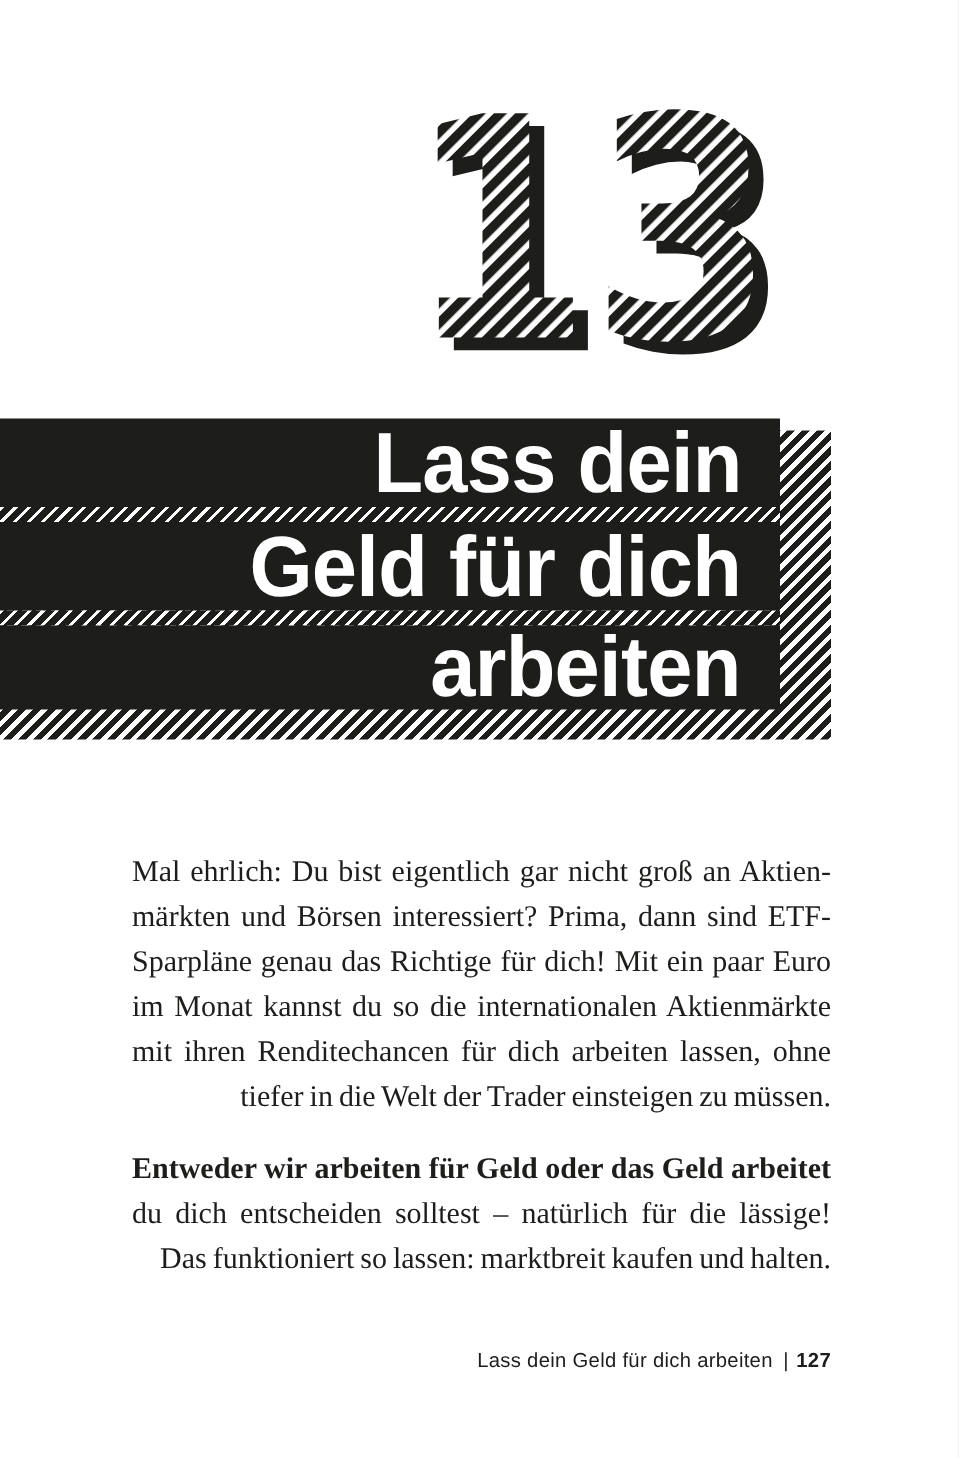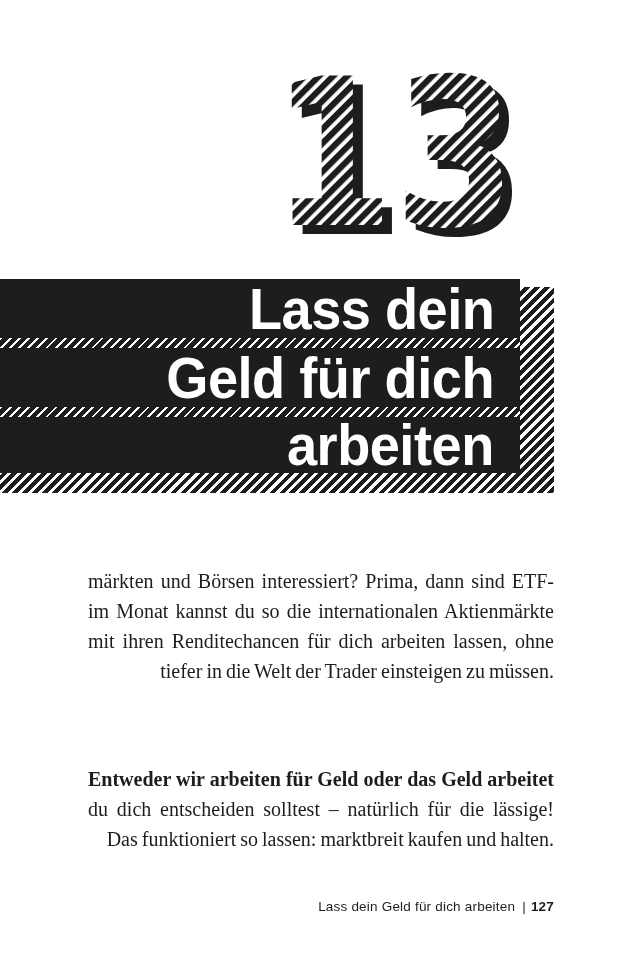--- a/index.html
+++ b/index.html
@@ -119,21 +119,23 @@
     <div class="bar bar-2">
       <span class="squeeze">Geld für dich</span>
     </div>
     <div class="sep"></div>
     <div class="bar bar-3">
       <span class="squeeze">arbeiten</span>
     </div>
   </div>
 
   <div class="body-text p1">
+    <div class="tline jl">Mal ehrlich: Du bist eigentlich gar nicht groß an Aktien-</div>
     <div class="tline jl">märkten und Börsen interessiert? Prima, dann sind ETF-</div>
+    <div class="tline jl">Sparpläne genau das Richtige für dich! Mit ein paar Euro</div>
     <div class="tline jl">im Monat kannst du so die internationalen Aktienmärkte</div>
     <div class="tline jl">mit ihren Renditechancen für dich arbeiten lassen, ohne</div>
     <div class="tline lastl">tiefer in die Welt der Trader einsteigen zu müssen.</div>
   </div>
 
   <div class="body-text p2">
     <div class="tline jl b">Entweder wir arbeiten für Geld oder das Geld arbeitet</div>
     <div class="tline jl">du dich entscheiden solltest – natürlich für die lässige!</div>
     <div class="tline lastl">Das funktioniert so lassen: marktbreit kaufen und halten.</div>
   </div>

